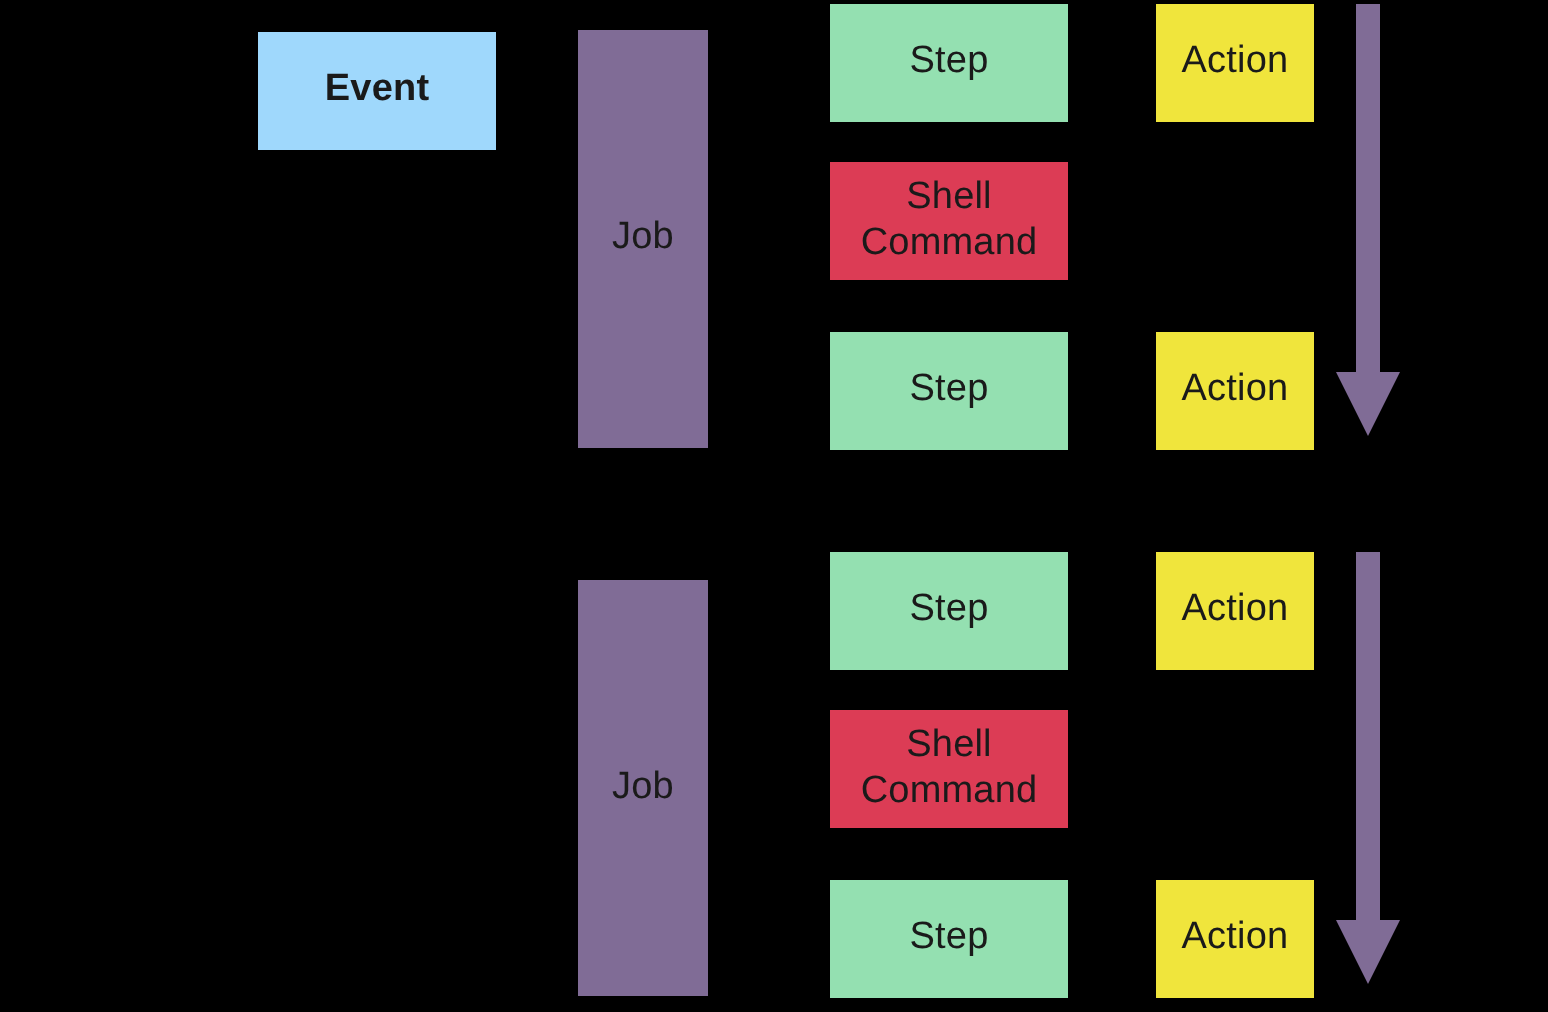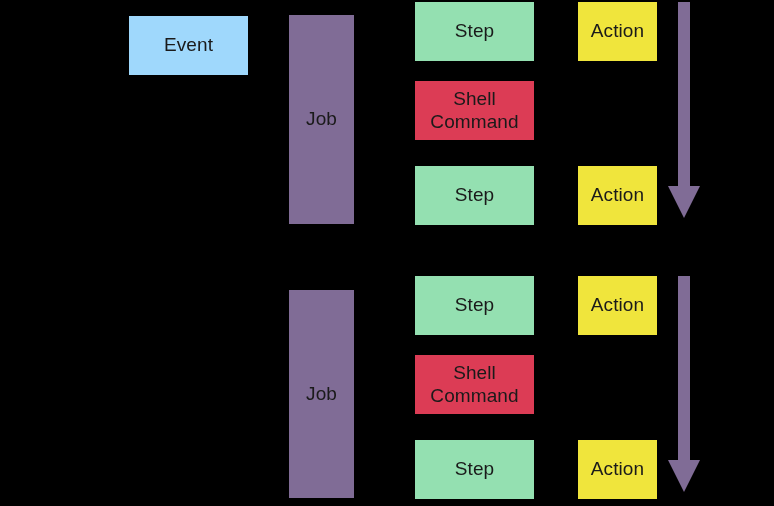--- a/index.html
+++ b/index.html
@@ -38,21 +38,21 @@
     position: absolute;
   }
   .arrow-wrap svg {
     display: block;
   }
 </style>
 </head>
 <body>
 
 <div id="canvas" style="background: rgb(0, 0, 0);">
-    <div class="node" style="left: 129px; top: 16px; width: 119px; height: 59px; background: rgb(159, 216, 252); color: rgb(26, 26, 26);">
+    <div class="node" style="left: 129px; top: 16px; width: 119px; height: 59px; background: rgb(159, 216, 252); color: rgb(26, 26, 26); font-weight: bold;">
       <span class="node-label">Event</span>
     </div>
     <div class="node" style="left: 289px; top: 15px; width: 65px; height: 209px; background: rgb(128, 108, 150); color: rgb(26, 26, 26);">
       <span class="node-label">Job</span>
     </div>
     <div class="node" style="left: 415px; top: 2px; width: 119px; height: 59px; background: rgb(148, 224, 177); color: rgb(26, 26, 26);">
       <span class="node-label">Step</span>
     </div>
     <div class="node" style="left: 578px; top: 2px; width: 79px; height: 59px; background: rgb(240, 229, 60); color: rgb(26, 26, 26);">
       <span class="node-label">Action</span>

